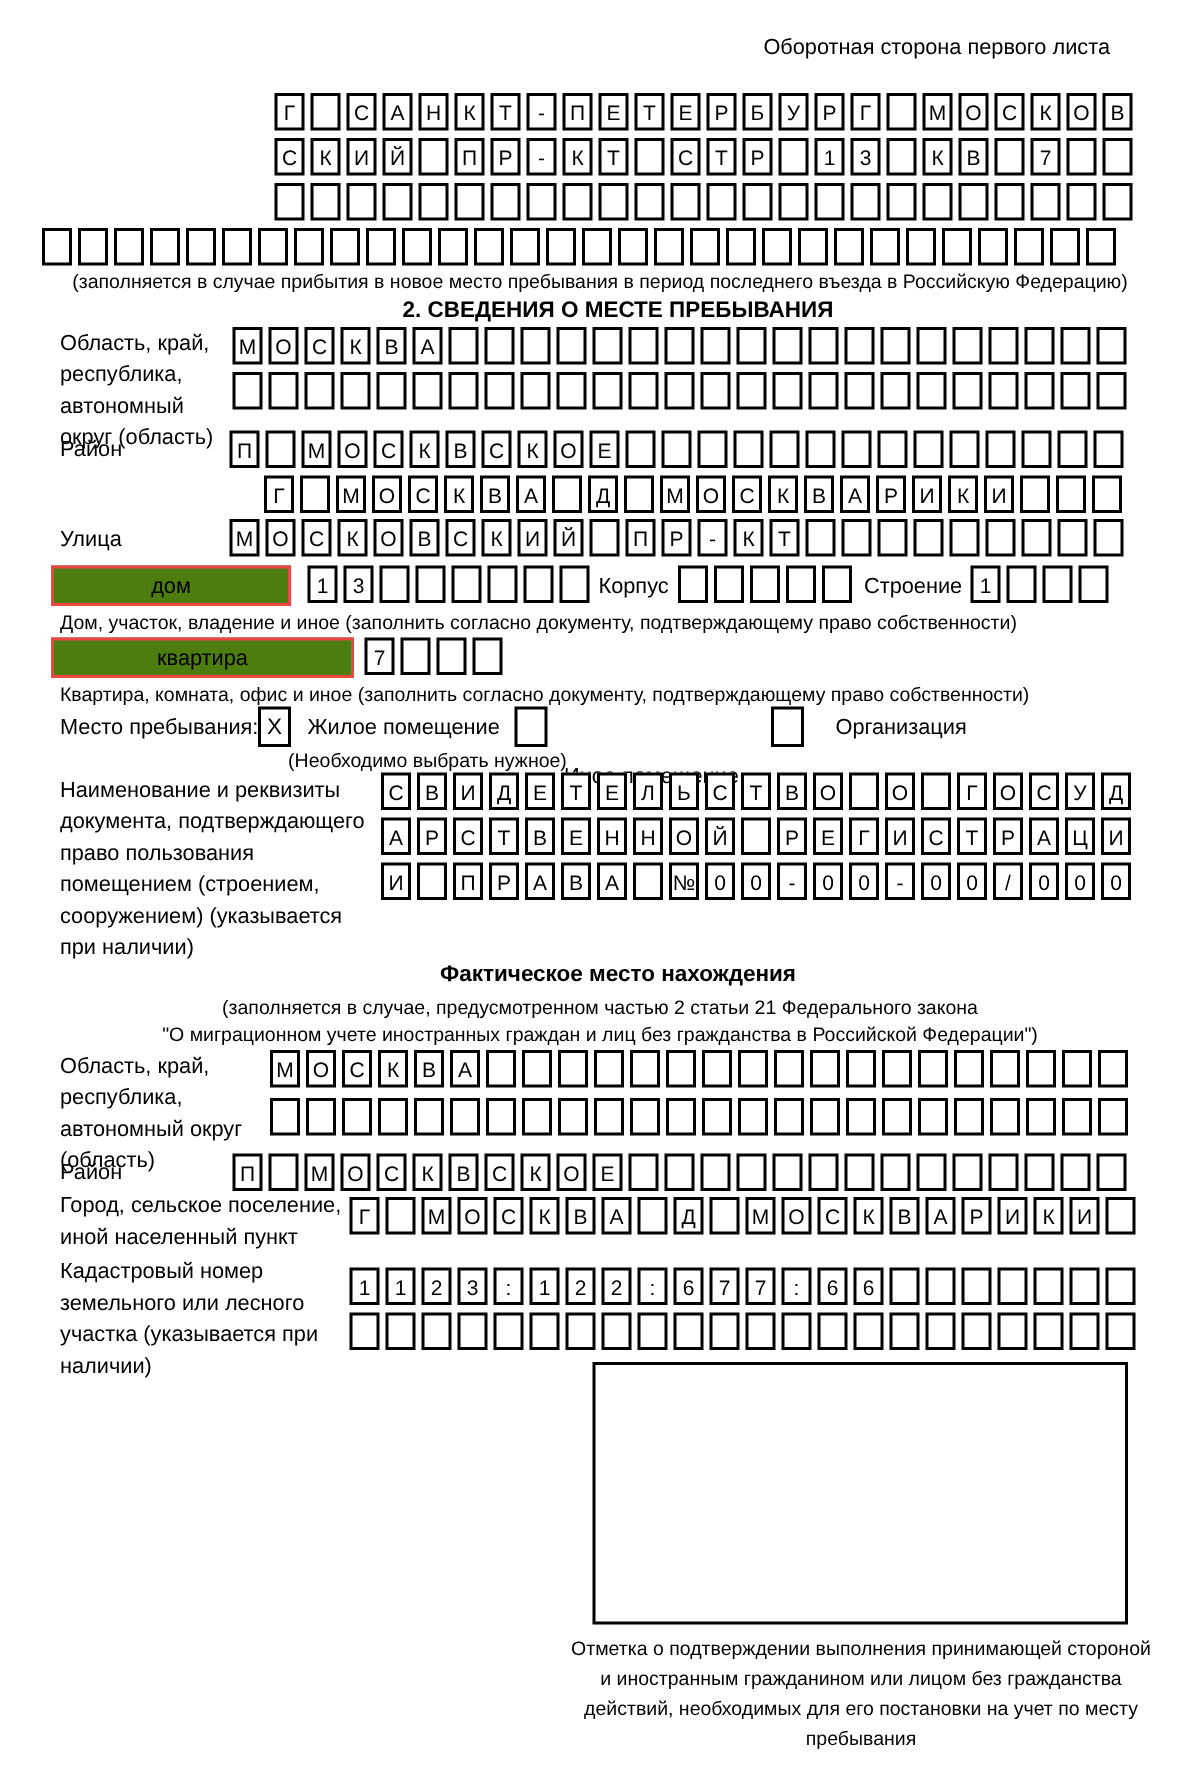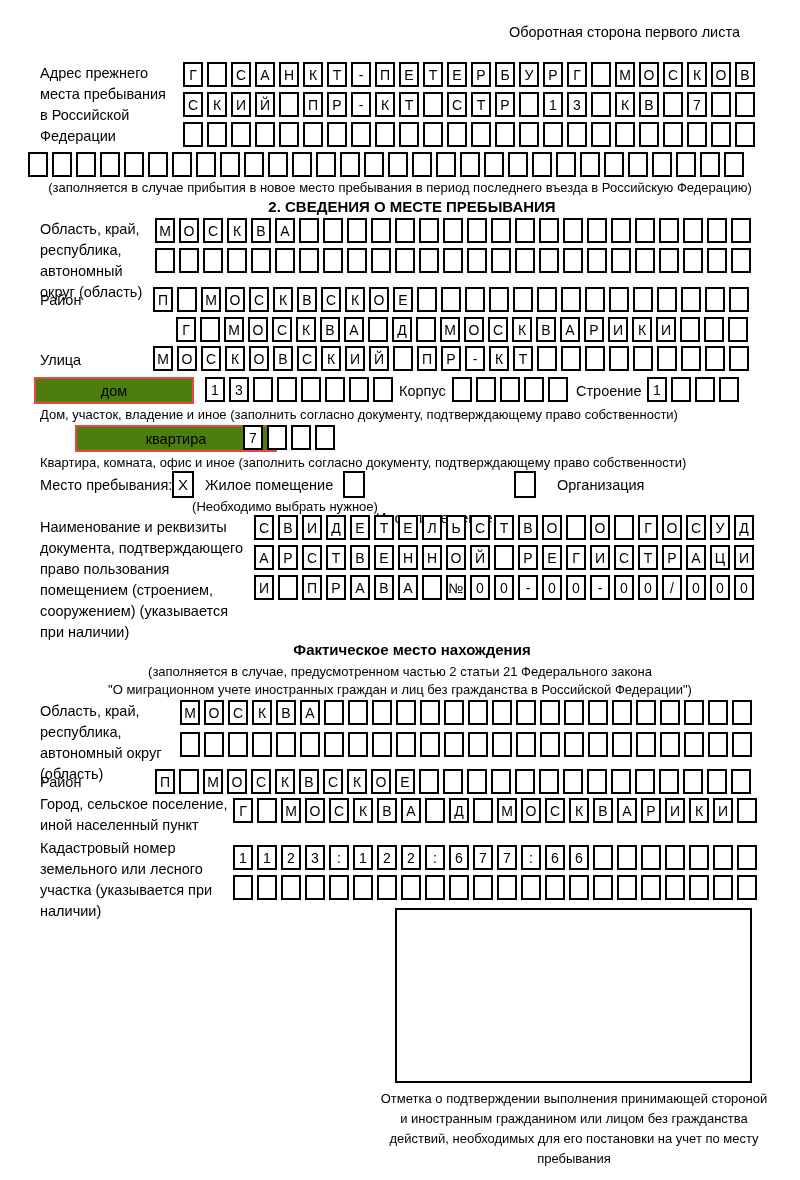--- a/index.html
+++ b/index.html
@@ -20,21 +20,20 @@
         display:flex;align-items:center;justify-content:center;font-size:15px;background:#fff;}
   .stampbox{border:2px solid #000;box-sizing:border-box;background:#fff;}
 </style>
 </head>
 <body>
 
 <div id="page">
 
   <div class="abs lbl" style="top:22px;left:0;width:740px;text-align:right;">Оборотная сторона первого листа</div>
 
-  <div class="abs lbl" style="top:63px;left:40px;width:132px;">Адрес прежнего места пребывания в Российской Федерации</div>
   <div class="abs cells" style="top:62px;left:183px;">
       <span class="cell">Г</span>
       <span class="cell"></span>
       <span class="cell">С</span>
       <span class="cell">А</span>
       <span class="cell">Н</span>
       <span class="cell">К</span>
       <span class="cell">Т</span>
       <span class="cell">-</span>
       <span class="cell">П</span>
@@ -304,21 +303,21 @@
     </div>
   <div class="abs lbl" style="top:381px;left:576px;">Строение</div>
   <div class="abs cells" style="top:377px;left:647px;">
       <span class="cell">1</span>
       <span class="cell"></span>
       <span class="cell"></span>
       <span class="cell"></span>
     </div>
   <div class="abs cap" style="top:407px;left:40px;">Дом, участок, владение и иное (заполнить согласно документу, подтверждающему право собственности)</div>
 
-  <div class="abs labelbox" style="top:425px;left:34px;width:202px;margin-left:41px;">квартира</div>
+  <div class="abs labelbox" style="top:425px;left:34px;width:202px;">квартира</div>
   <div class="abs cells" style="top:425px;left:243px;">
       <span class="cell">7</span>
       <span class="cell"></span>
       <span class="cell"></span>
       <span class="cell"></span>
     </div>
   <div class="abs cap" style="top:455px;left:40px;">Квартира, комната, офис и иное (заполнить согласно документу, подтверждающему право собственности)</div>
 
   <div class="abs lbl" style="top:475px;left:40px;">Место пребывания:</div>
   <div class="abs cb" style="top:471px;left:172px;">X</div>

